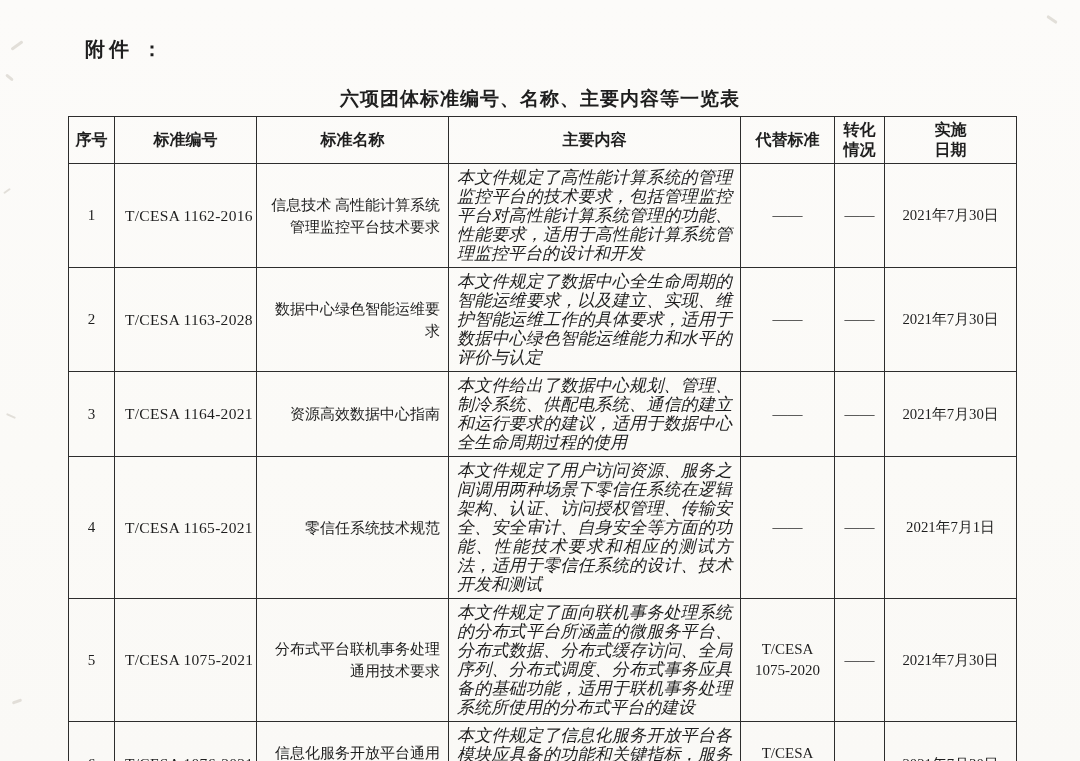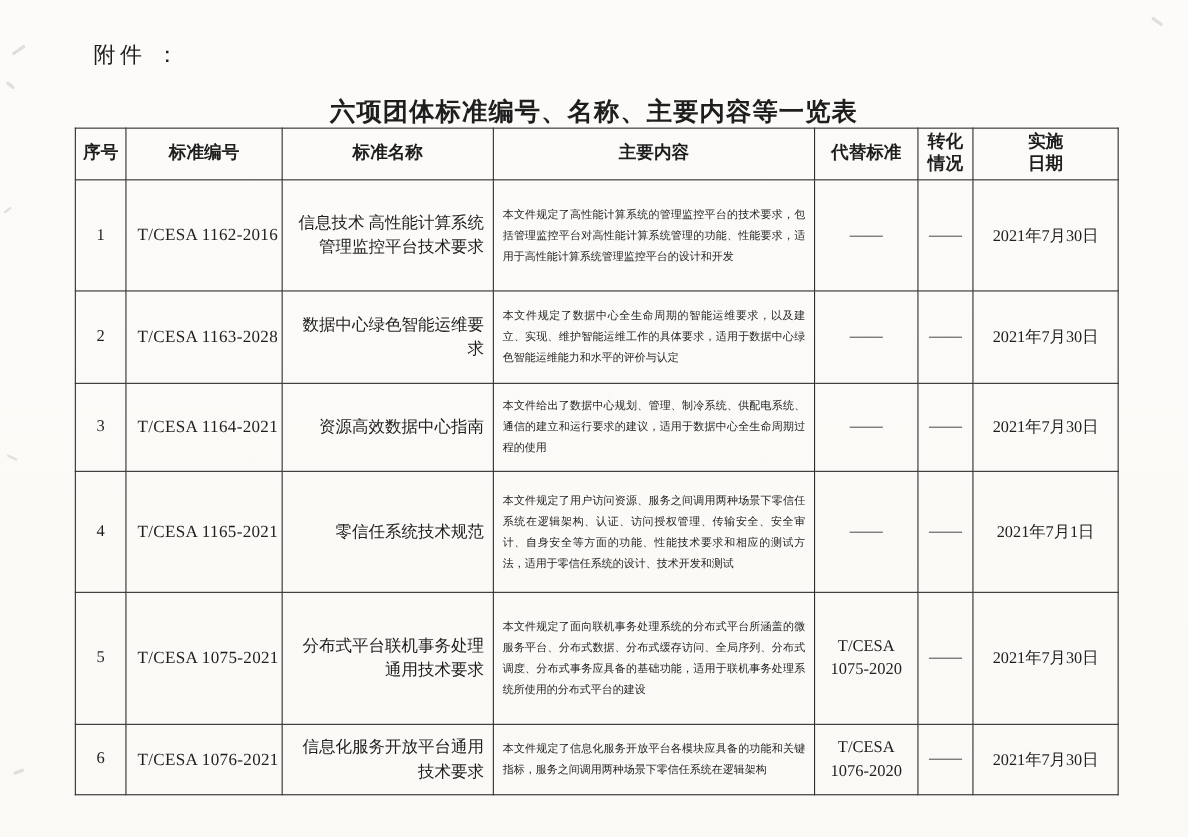--- a/index.html
+++ b/index.html
@@ -19,26 +19,26 @@
   .speck{position:absolute;background:#d7d3cc;border-radius:2px;transform:rotate(-35deg);opacity:.7;}
   .speck.s1{left:10px;top:44px;width:14px;height:3px;}
   .speck.s2{left:5px;top:76px;width:9px;height:3px;transform:rotate(40deg);}
   .speck.s3{left:3px;top:190px;width:8px;height:2px;}
   .speck.s4{left:6px;top:415px;width:10px;height:2px;transform:rotate(25deg);}
   .speck.s5{left:1046px;top:18px;width:12px;height:3px;transform:rotate(35deg);}
   .speck.s6{left:12px;top:700px;width:10px;height:3px;transform:rotate(-20deg);}
 
   .attachment{
     position:absolute;left:85px;top:36px;
-    font-size:20px;font-weight:normal;letter-spacing:4px;
+    font-size:20px;font-weight:bold;letter-spacing:4px;
   }
   .doc-title{
     position:absolute;left:0;right:0;top:86px;
     text-align:center;
-    font-size:23px;font-weight:bold;letter-spacing:1px;
+    font-size:19px;font-weight:bold;letter-spacing:1px;
   }
 
   table.standards{
     position:absolute;left:68px;top:116px;
     width:948px;
     border-collapse:collapse;
     table-layout:fixed;
     background:transparent;
   }
   .standards th,.standards td{
@@ -61,21 +61,21 @@
   col.c-code{width:142px;}
   col.c-name{width:192px;}
   col.c-content{width:292px;}
   col.c-replaces{width:94px;}
   col.c-conv{width:50px;}
   col.c-date{width:132px;}
 
   td.cell-no{text-align:center;}
   td.cell-code{text-align:left;padding-left:10px;font-size:15.5px;letter-spacing:.3px;white-space:nowrap;}
   td.cell-name{text-align:right;padding:4px 8px;line-height:22px;}
-  td.cell-content{text-align:justify;padding:4px 8px;line-height:19px;font-size:10px;}
+  td.cell-content{text-align:justify;padding:4px 8px;line-height:19px;font-size:17px;font-style:italic;}
   td.cell-replaces,td.cell-conv{text-align:center;line-height:21px;}
   td.cell-date{text-align:center;white-space:nowrap;font-size:14.8px;}
 
   tr.row-0{height:101px;}
   tr.row-1{height:84px;}
   tr.row-2{height:80px;}
   tr.row-3{height:110px;}
   tr.row-4{height:120px;}
   tr.row-5{height:64px;}
 </style>

